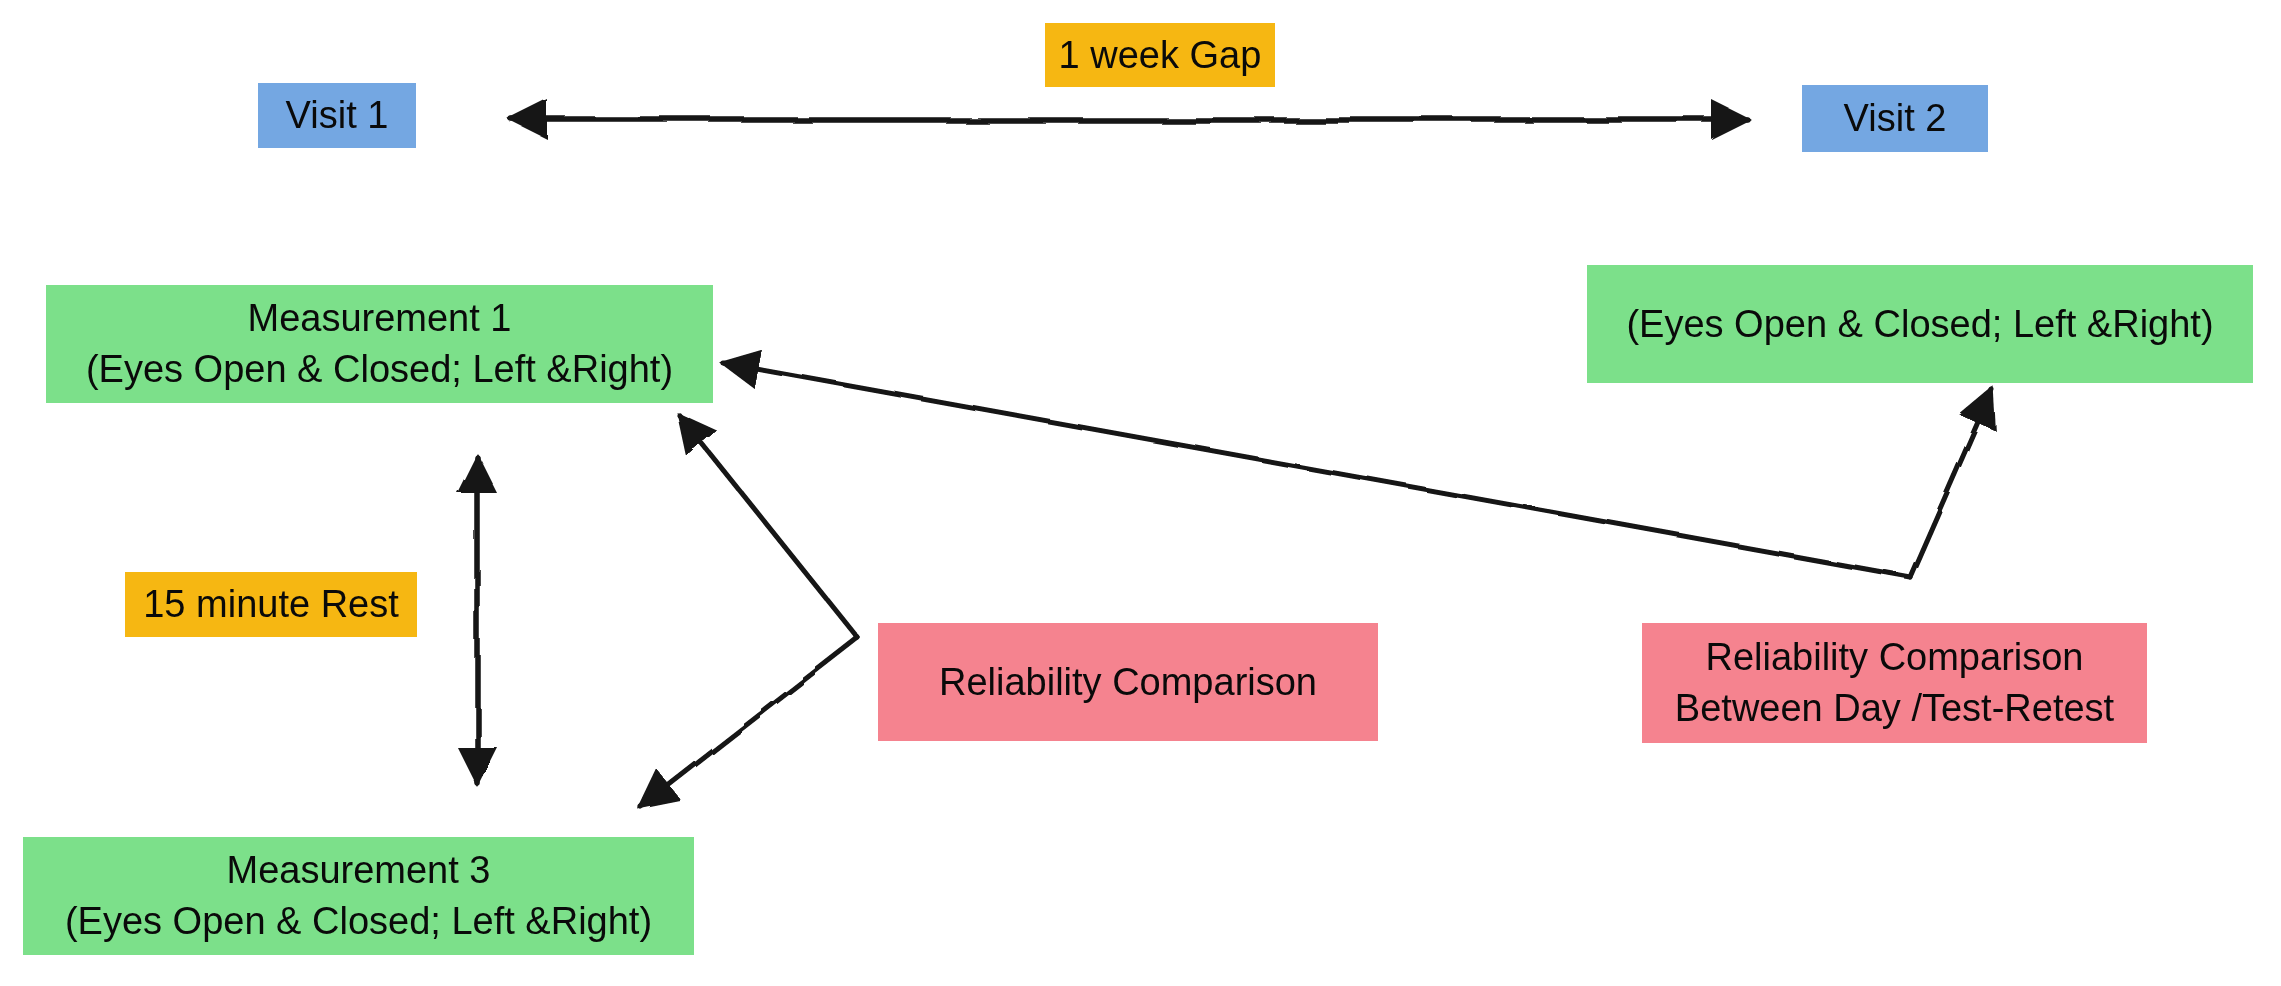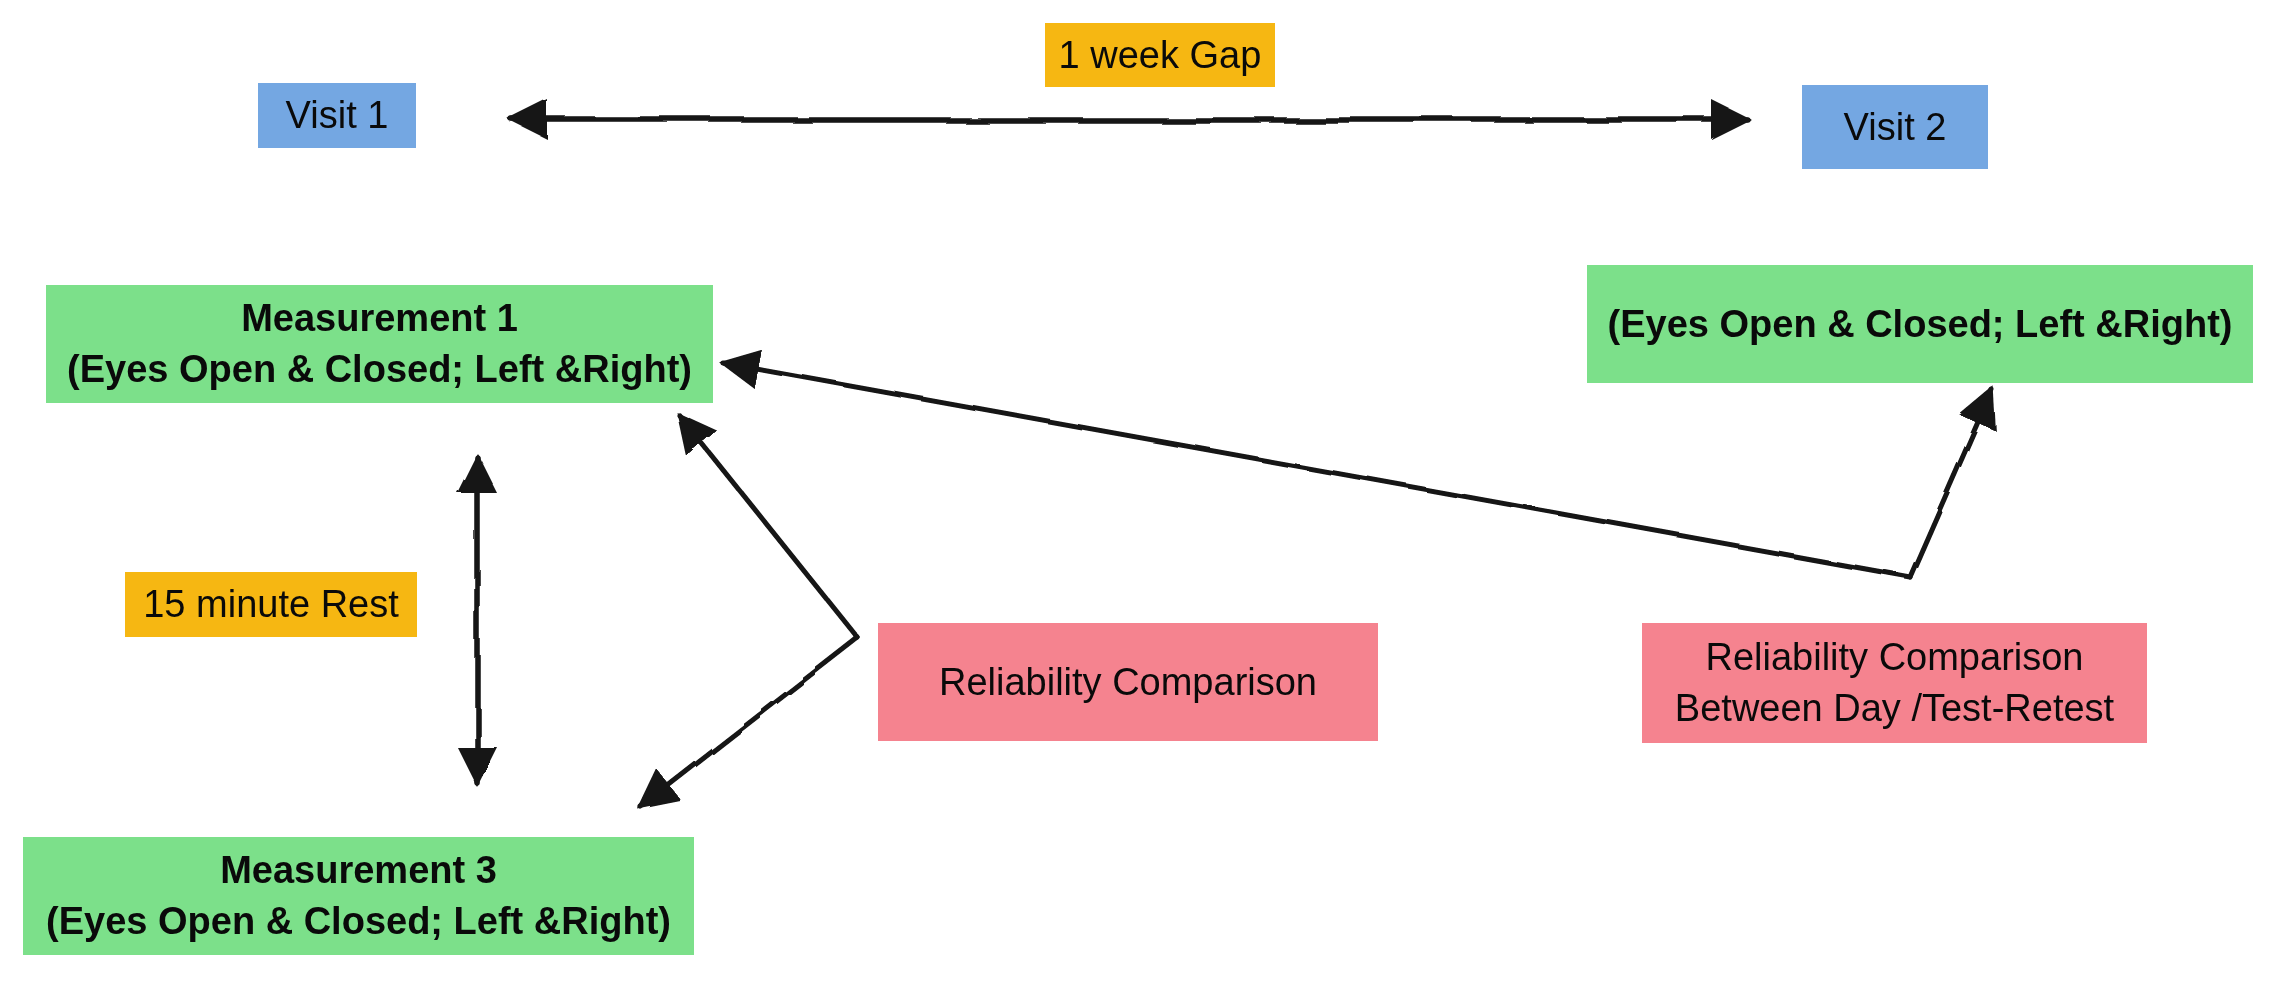--- a/index.html
+++ b/index.html
@@ -20,27 +20,27 @@
     align-items: center;
     justify-content: center;
     text-align: center;
     font-size: 38px;
     line-height: 1.34;
     white-space: nowrap;
   }
 
   
   .visit   { background: #74a7e2; }
-  .meas    { background: #7ce08a; font-weight: bold; }
+  .meas    { background: #7ce08a; }
   .gaplbl  { background: #f6b712; }
   .cmp     { background: #f5838f; margin-top: 28px; }
 
   
   #visit1 { left: 250px;  top: 83px;  width: 158px; height: 65px; margin-left: 8px; }
-  #visit2 { left: 1802px; top: 85px;  width: 186px; height: 84px; }
+  #visit2 { left: 1802px; top: 85px;  width: 186px; height: 67px; }
   #gap    { left: 1045px; top: 23px;  width: 230px; height: 64px; }
   #rest   { left: 125px;  top: 572px; width: 292px; height: 65px; }
   #m1     { left: 46px;   top: 285px; width: 667px; height: 118px; }
   #m2     { left: 23px;   top: 837px; width: 671px; height: 118px; }
   #m3     { left: 1587px; top: 265px; width: 666px; height: 118px; }
   #cmp1   { left: 878px;  top: 595px; width: 500px; height: 118px; }
   #cmp2   { left: 1642px; top: 595px; width: 505px; height: 120px; }
 
   svg.arrows { position: absolute; left: 0; top: 0; pointer-events: none; }
   svg.arrows line  { stroke: #141414; stroke-width: 5; stroke-linecap: round; }

